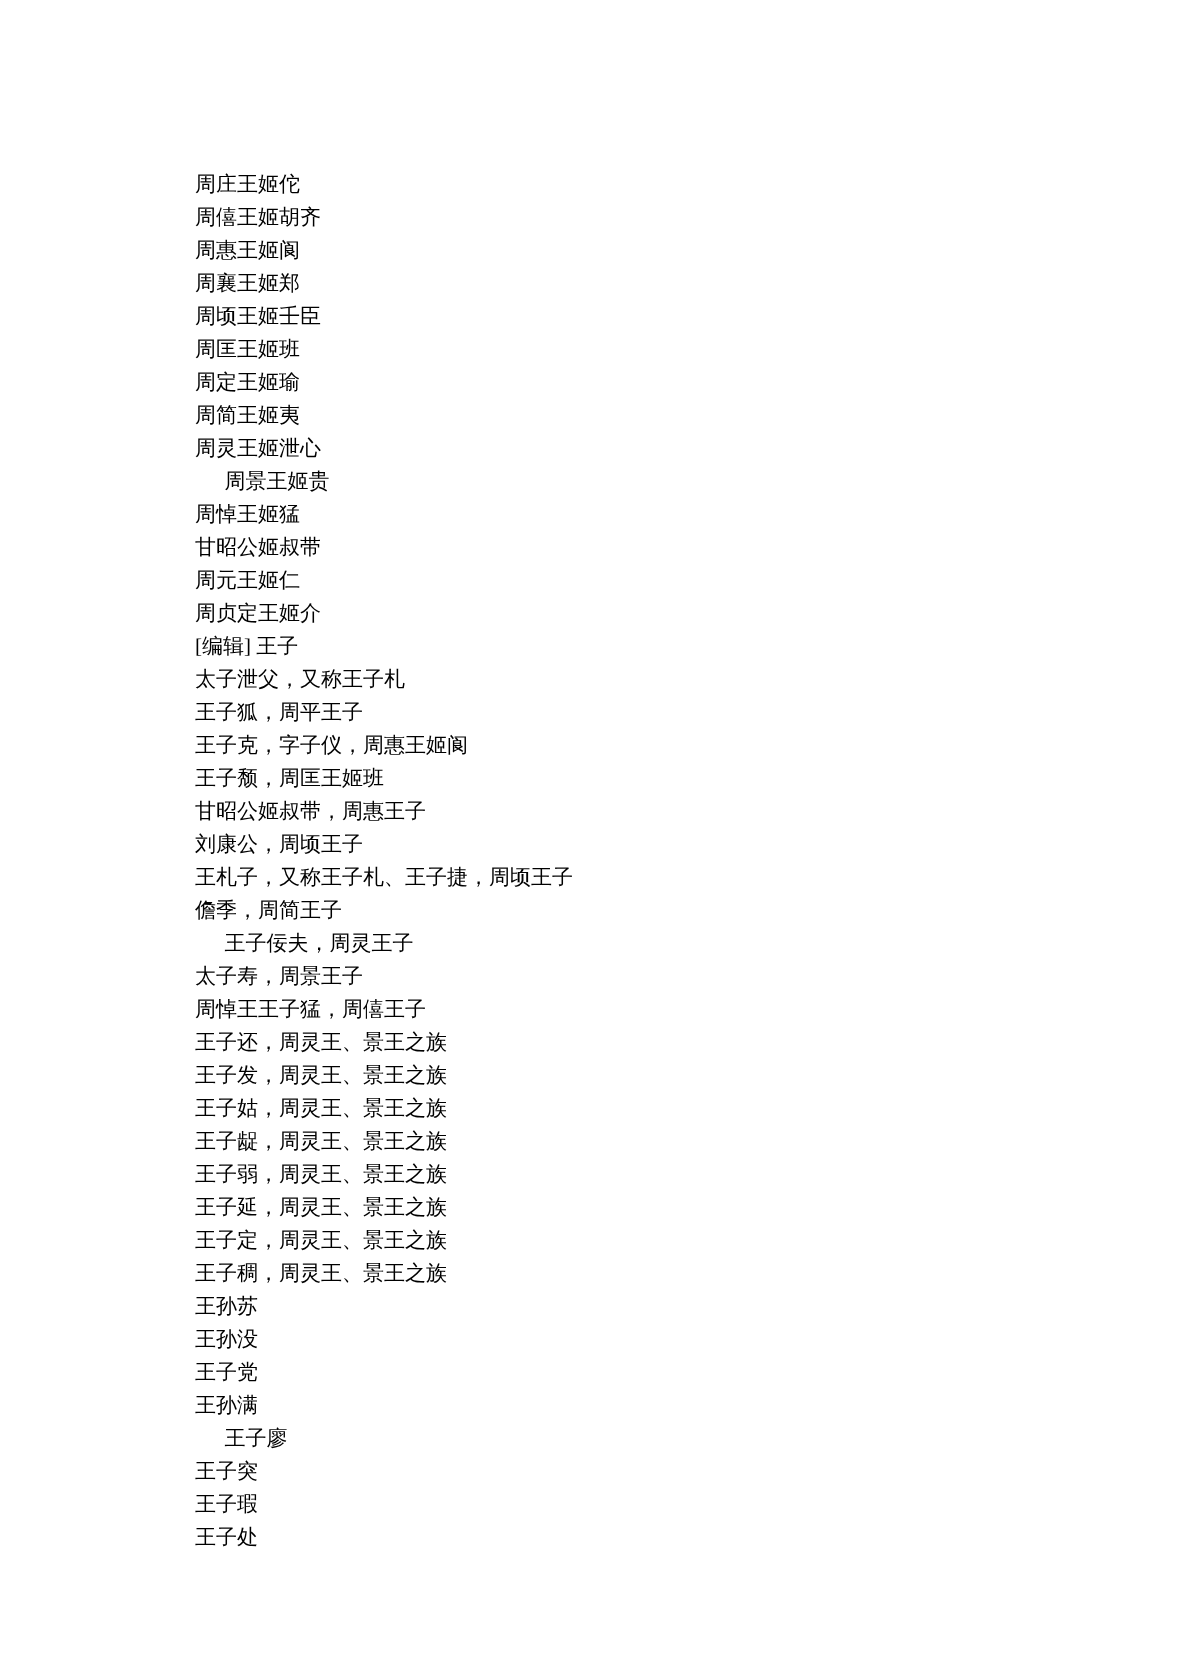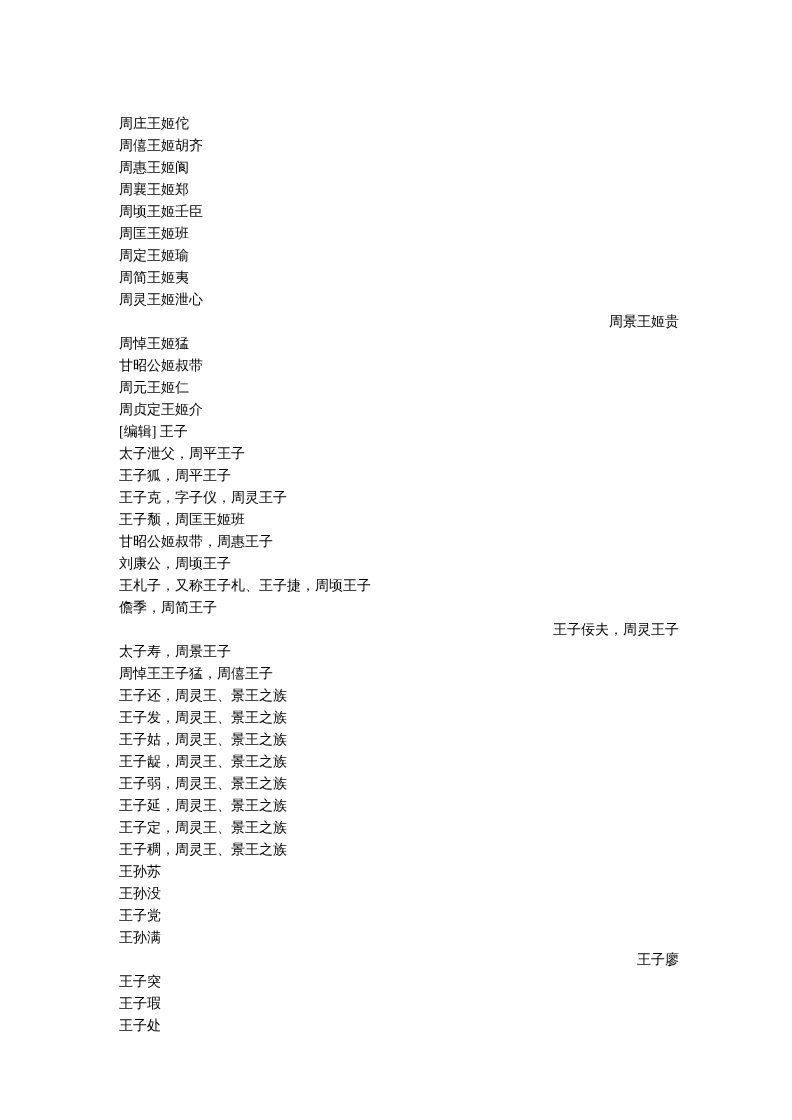--- a/index.html
+++ b/index.html
@@ -12,24 +12,24 @@
     font-size: 14px;
     color: #000;
     line-height: 22px;
   }
   .page {
     padding: 113px 0 0 119px;
     width: 560px;
   }
   .line {
     white-space: pre;
+    margin-left: 11px;
   }
   .indent {
     padding-left: 1.4em;
-    text-align: right;
   }
 </style>
 </head>
 <body>
 
 <div class="page" id="body-lines">
     <div class="line">周庄王姬佗</div>
     <div class="line">周僖王姬胡齐</div>
     <div class="line">周惠王姬阆</div>
     <div class="line">周襄王姬郑</div>
@@ -37,23 +37,23 @@
     <div class="line">周匡王姬班</div>
     <div class="line">周定王姬瑜</div>
     <div class="line">周简王姬夷</div>
     <div class="line">周灵王姬泄心</div>
     <div class="line indent">周景王姬贵</div>
     <div class="line">周悼王姬猛</div>
     <div class="line">甘昭公姬叔带</div>
     <div class="line">周元王姬仁</div>
     <div class="line">周贞定王姬介</div>
     <div class="line">[编辑] 王子</div>
-    <div class="line">太子泄父，周平王子</div>
+    <div class="line">太子泄父，又称王子札</div>
     <div class="line">王子狐，周平王子</div>
-    <div class="line">王子克，字子仪，周灵王子</div>
+    <div class="line">王子克，字子仪，周惠王姬阆</div>
     <div class="line">王子颓，周匡王姬班</div>
     <div class="line">甘昭公姬叔带，周惠王子</div>
     <div class="line">刘康公，周顷王子</div>
     <div class="line">王札子，又称王子札、王子捷，周顷王子</div>
     <div class="line">儋季，周简王子</div>
     <div class="line indent">王子佞夫，周灵王子</div>
     <div class="line">太子寿，周景王子</div>
     <div class="line">周悼王王子猛，周僖王子</div>
     <div class="line">王子还，周灵王、景王之族</div>
     <div class="line">王子发，周灵王、景王之族</div>

